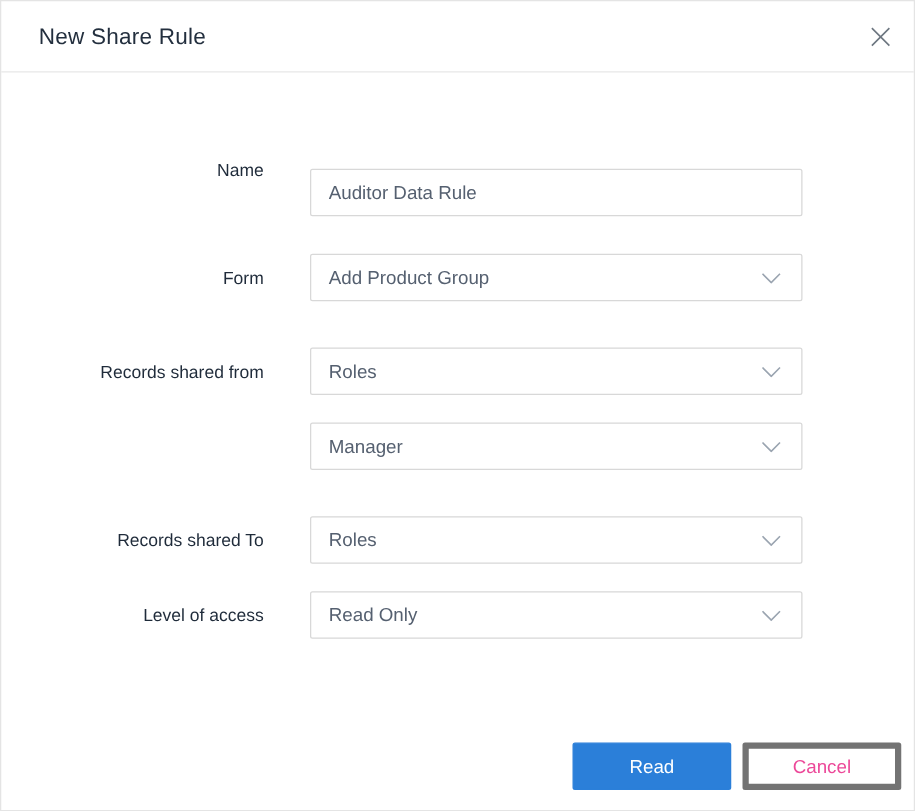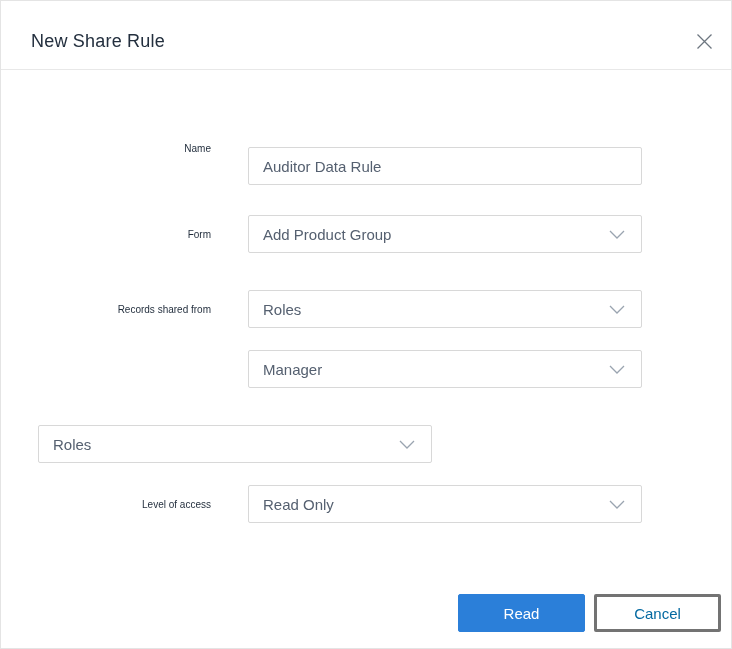--- a/index.html
+++ b/index.html
@@ -18,21 +18,20 @@
     flex-direction: column;
   }
   .modal-header {
     display: flex;
     align-items: center;
     justify-content: space-between;
     height: 57px;
     padding: 0 12px 0 30px;
     border-bottom: 1px solid #e8e8e8;
     flex-shrink: 0;
-    margin-top: 12px;
   }
   .modal-title {
     font-size: 18px;
     font-weight: 400;
     color: var(--title_text, #232f3e);
     letter-spacing: 0.2px;
   }
   .close-btn {
     background: none;
     border: none;
@@ -46,21 +45,21 @@
   }
   .row {
     display: flex;
     align-items: center;
     margin-bottom: 30px;
   }
   .row.paired { margin-bottom: 22px; margin-top: 37px; }
   .row .lbl {
     width: 210px;
     text-align: right;
-    font-size: 10px;
+    font-size: 14px;
     color: #1f2b3a;
     flex-shrink: 0;
   }
   .row .ctl {
     margin-left: 37px;
     width: 394px;
   }
   input.text-input {
     width: 100%;
     height: 38px;
@@ -106,22 +105,22 @@
     cursor: pointer;
     font-family: inherit;
   }
   .btn-save {
     background: var(--accent, #2b7fd9);
     border: 1px solid var(--accent, #2b7fd9);
     color: #ffffff;
   }
   .btn-cancel {
     background: #ffffff;
-    border: 3px solid #737373;
-    color: #0369a1;
+    border: 5px solid #737373;
+    color: #ec4899;
   }
 </style>
 </head>
 <body>
 
 <div class="modal">
 
   <div class="modal-header">
     <div class="modal-title">New Share Rule</div>
     <button class="close-btn">
@@ -178,20 +177,21 @@
           <span class="chev">
             <svg width="16" height="9" viewBox="0 0 16 9">
                 <path d="M1 1 L8 8 L15 1" fill="none" stroke="#9aa4b0" stroke-width="1.3"></path>
               </svg>
           </span>
         </div>
       </div>
     </div>
 
     <div class="row paired">
+      <div class="lbl">Records shared To</div>
       <div class="ctl">
         <div class="select">
           <span class="val">Roles</span>
           <span class="chev">
             <svg width="16" height="9" viewBox="0 0 16 9">
                 <path d="M1 1 L8 8 L15 1" fill="none" stroke="#9aa4b0" stroke-width="1.3"></path>
               </svg>
           </span>
         </div>
       </div>

